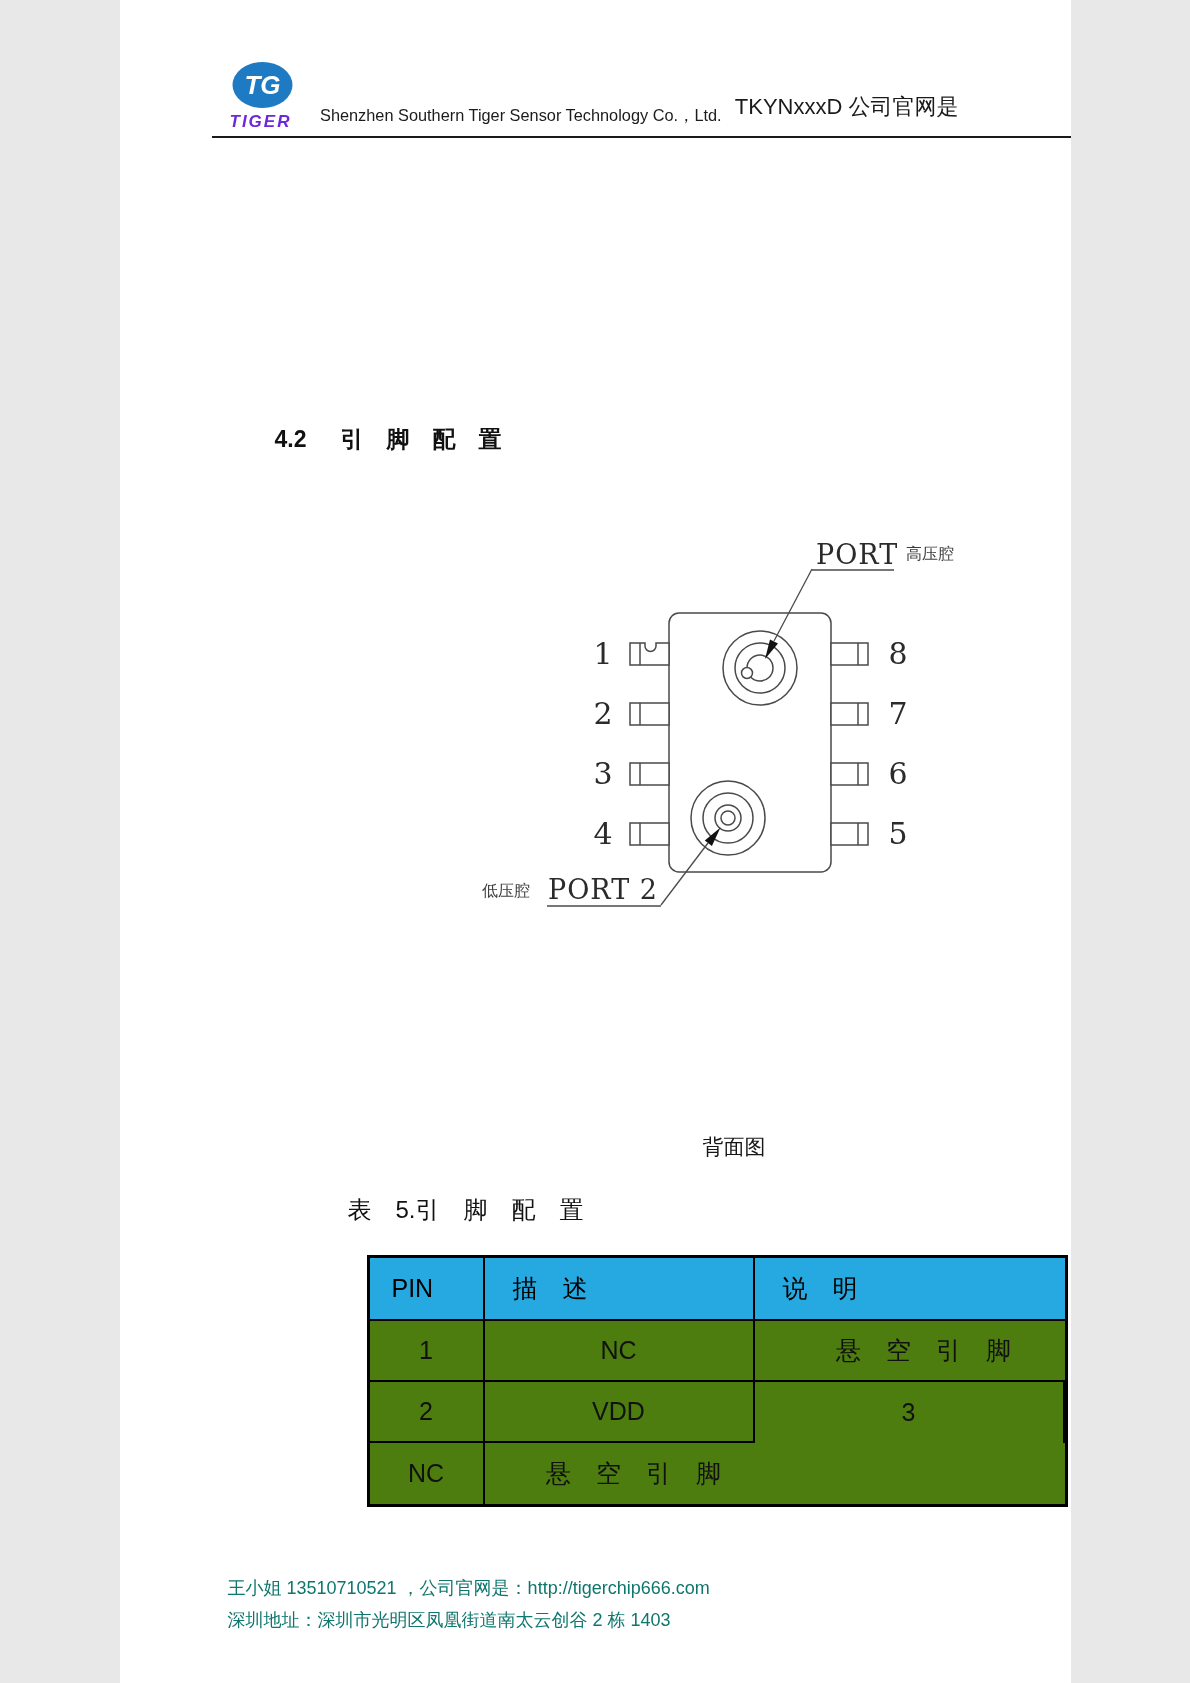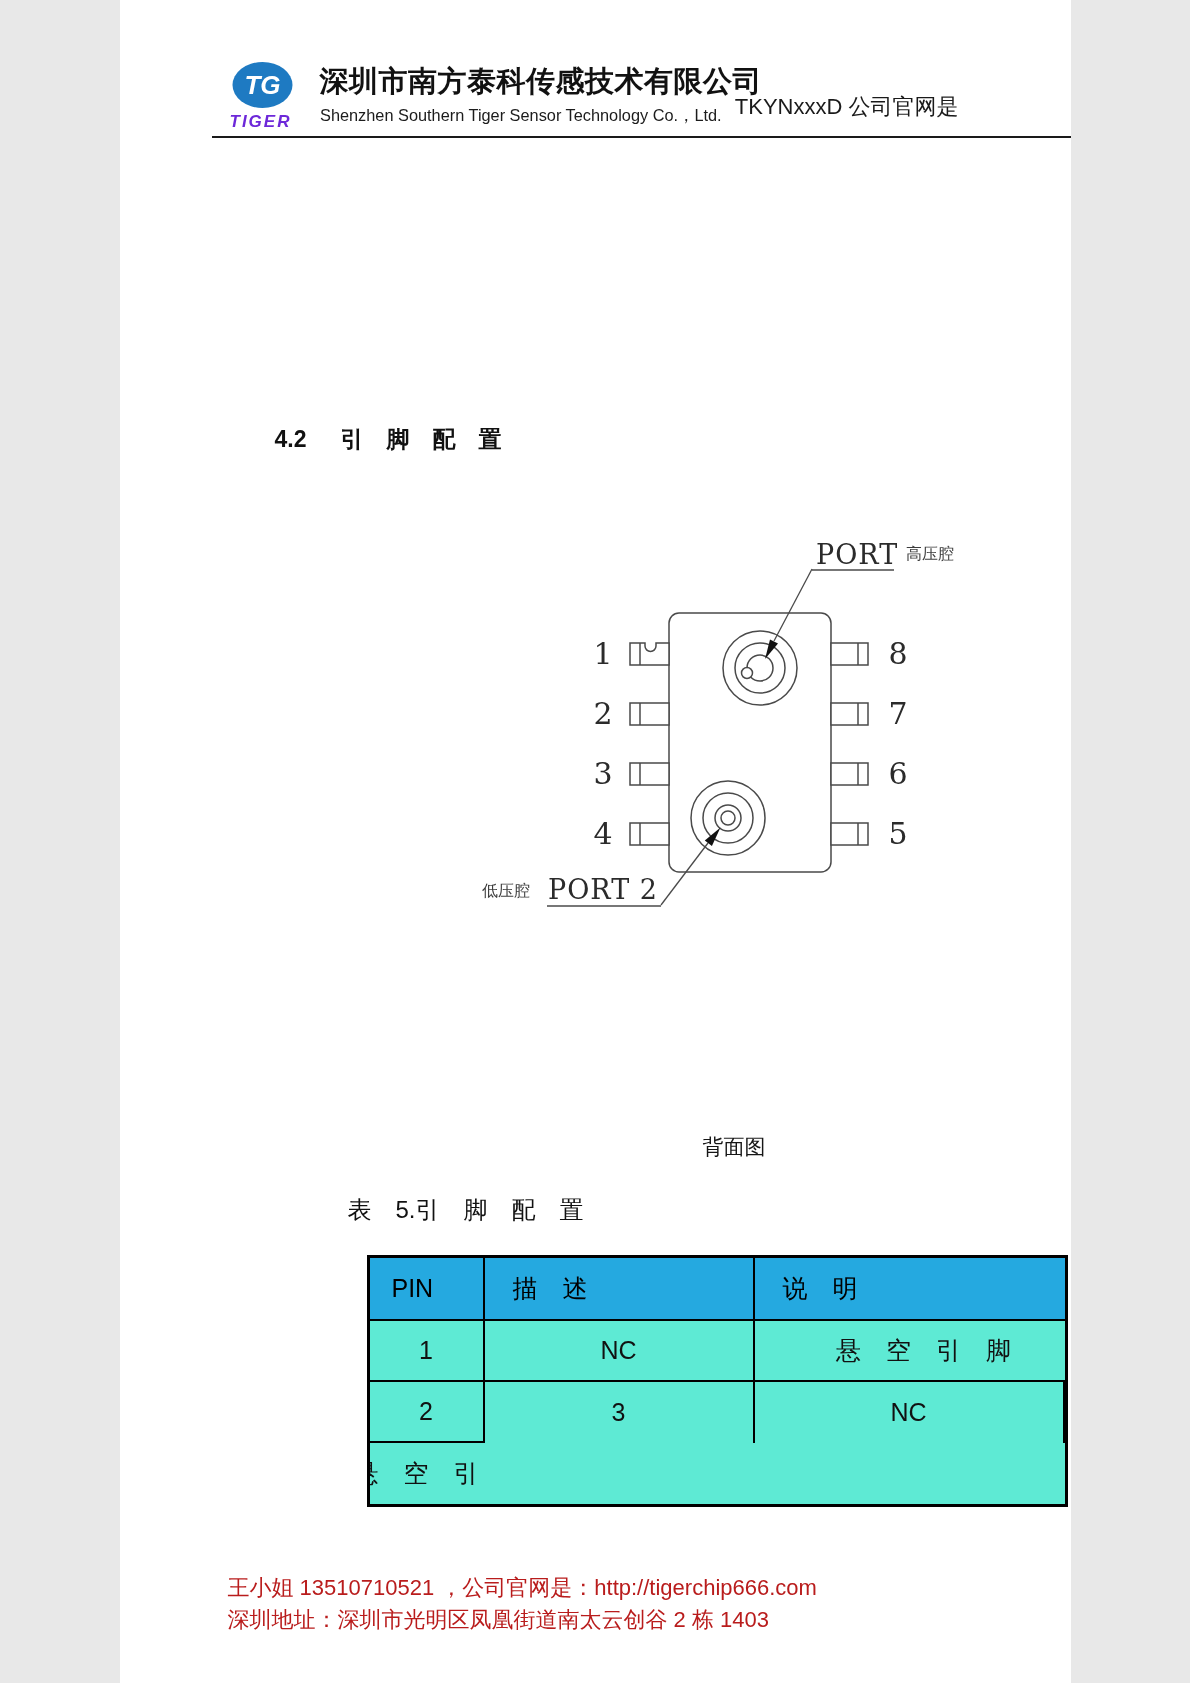--- a/index.html
+++ b/index.html
@@ -32,50 +32,49 @@
   .cad-cjk  { font-size:16px; fill:#3c3c3c; font-family:"Liberation Sans","DejaVu Sans",sans-serif; }
 
   .fig-caption { left:583px; top:1133px; font-size:21px; color:#161616; }
 
   
   .table-caption { left:228px; top:1194px; font-size:24px; white-space:nowrap; }
   .pin-table {
     left:247px; top:1255px; width:695px;
     display:grid; grid-template-columns:115px 270px 310px;
     grid-template-rows:63px 61px 61px 61px;
-    border:3px solid #000; background:#5eead4; font-size:25px;
+    border:3px solid #000; background:#4d7c0f; font-size:25px;
   }
   .pin-table .cell {
     display:flex; align-items:center; justify-content:center;
     border-right:2px solid #000; border-bottom:2px solid #000;
     white-space:nowrap; overflow:hidden;
   }
   .pin-table .cell.last-col { border-right:none;padding-left:28px; }
   .pin-table .cell.last-row { border-bottom:none; }
   .pin-table .head { color:#000; justify-content:flex-start; }
   .pin-table .head.c1 { padding-left:22px; }
   .pin-table .head.c2, .pin-table .head.c3 { padding-left:28px; }
 
   
-  .footer { left:108px; top:1572px; font-size:22px; line-height:32px; color:#b91c1c; }
+  .footer { left:108px; top:1572px; font-size:18px; line-height:32px; color:#0f766e; }
 </style>
 </head>
 <body>
 
 <div class="page">
 
   <div class="abs logo">
     <svg width="95" height="54" viewBox="0 0 95 54">
       <ellipse cx="34.5" cy="27" rx="30" ry="23" fill="#1E7AC2"></ellipse>
       <text x="34.5" y="36" text-anchor="middle" font-size="26" font-weight="bold" font-style="italic" fill="#ffffff">TG</text>
     </svg>
     <div class="tiger-word" style="color:#6d28d9">TIGER</div>
   </div>
 
-  <div class="abs company-cn">深圳市南方泰科传感技术有限公司</div>
   <div class="abs company-en">Shenzhen Southern Tiger Sensor Technology Co.，Ltd.</div>
   <div class="abs product-series">TKYNxxxD 公司官网是</div>
   <div class="abs header-rule"></div>
 
   <div class="abs section-title">
     <span>4.2</span><span class="st-text">引　脚　配　置</span>
   </div>
 
   <svg class="abs diagram" width="540" height="430" viewBox="330 500 540 430">
     <g fill="none" stroke="#4a4a4a" stroke-width="1.5">
@@ -165,20 +164,21 @@
 
     <div class="cell head c1" style="background:#25A9E0">PIN</div>
     <div class="cell head c2" style="background:#25A9E0">描　述</div>
     <div class="cell head c3 last-col" style="background:#25A9E0">说　明</div>
 
     <div class="cell">1</div>
     <div class="cell">NC</div>
     <div class="cell last-col">悬　空　引　脚</div>
 
     <div class="cell">2</div>
+    <div class="cell">VDD</div>
 
     <div class="cell last-row">3</div>
     <div class="cell last-row">NC</div>
     <div class="cell last-row last-col">悬　空　引　脚</div>
   </div>
 
   <div class="abs footer">
     <div>王小姐 13510710521 ，公司官网是：http://tigerchip666.com</div>
     <div>深圳地址：深圳市光明区凤凰街道南太云创谷 2 栋 1403</div>
   </div>

